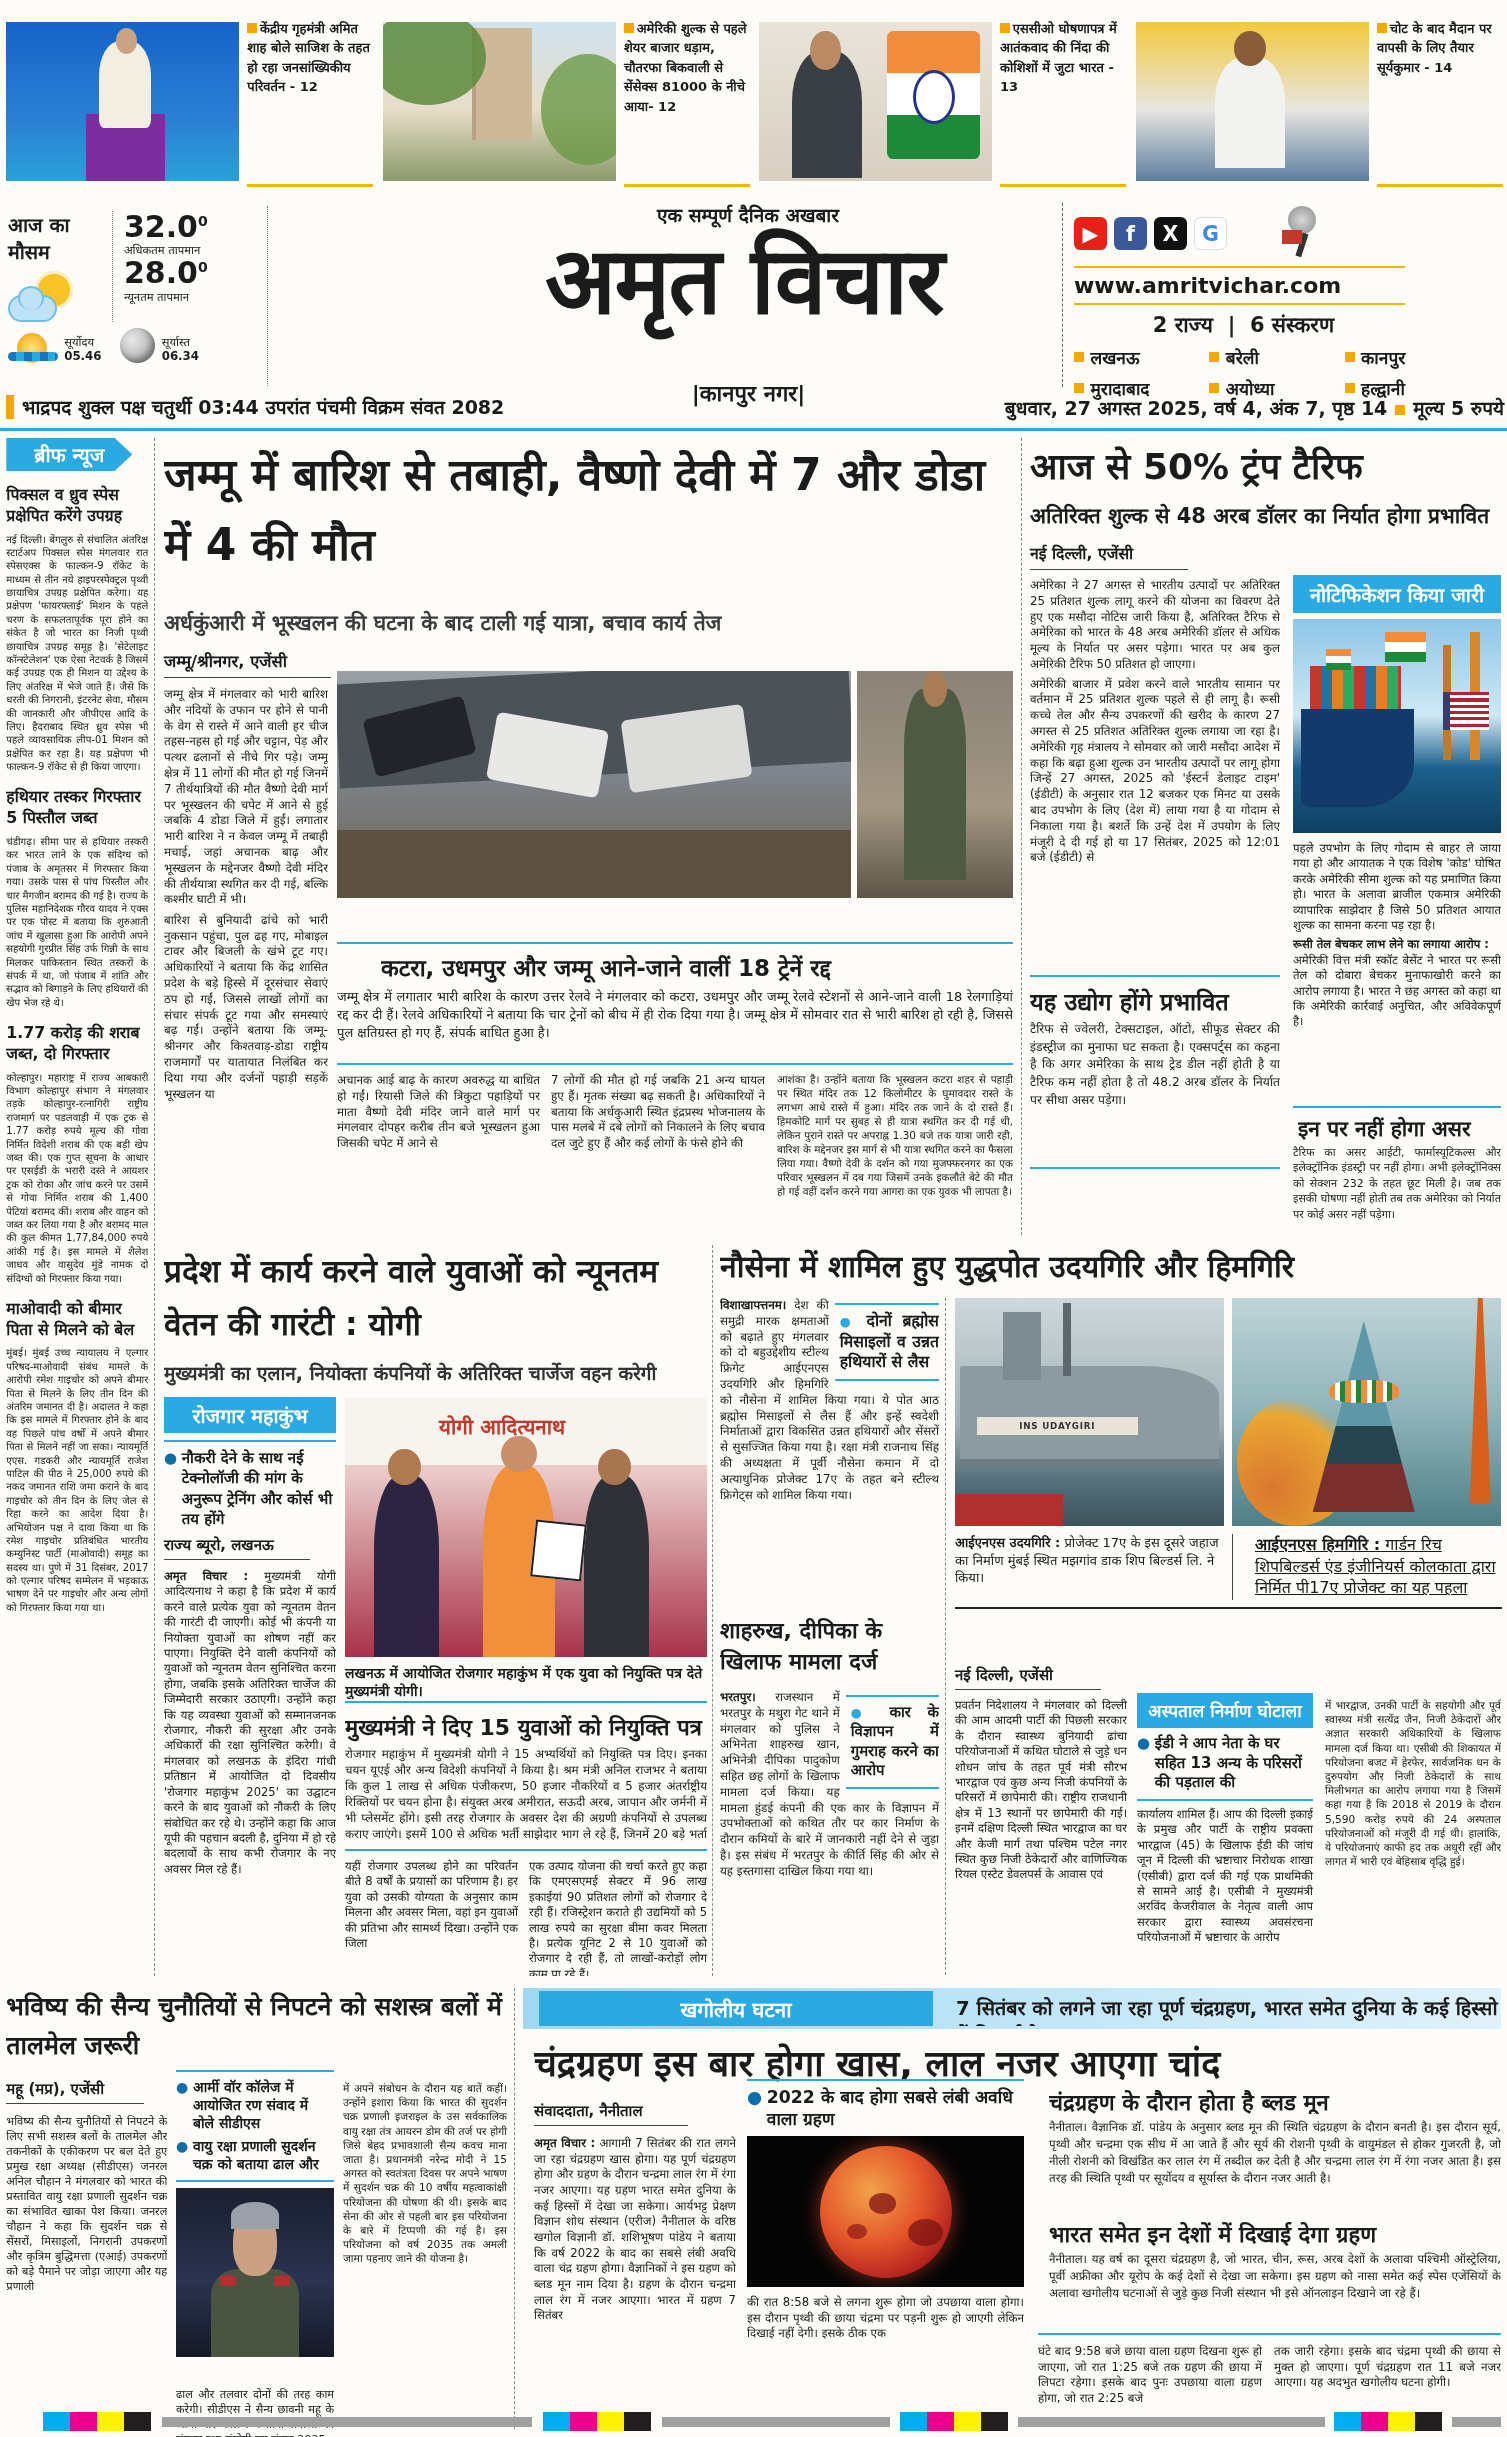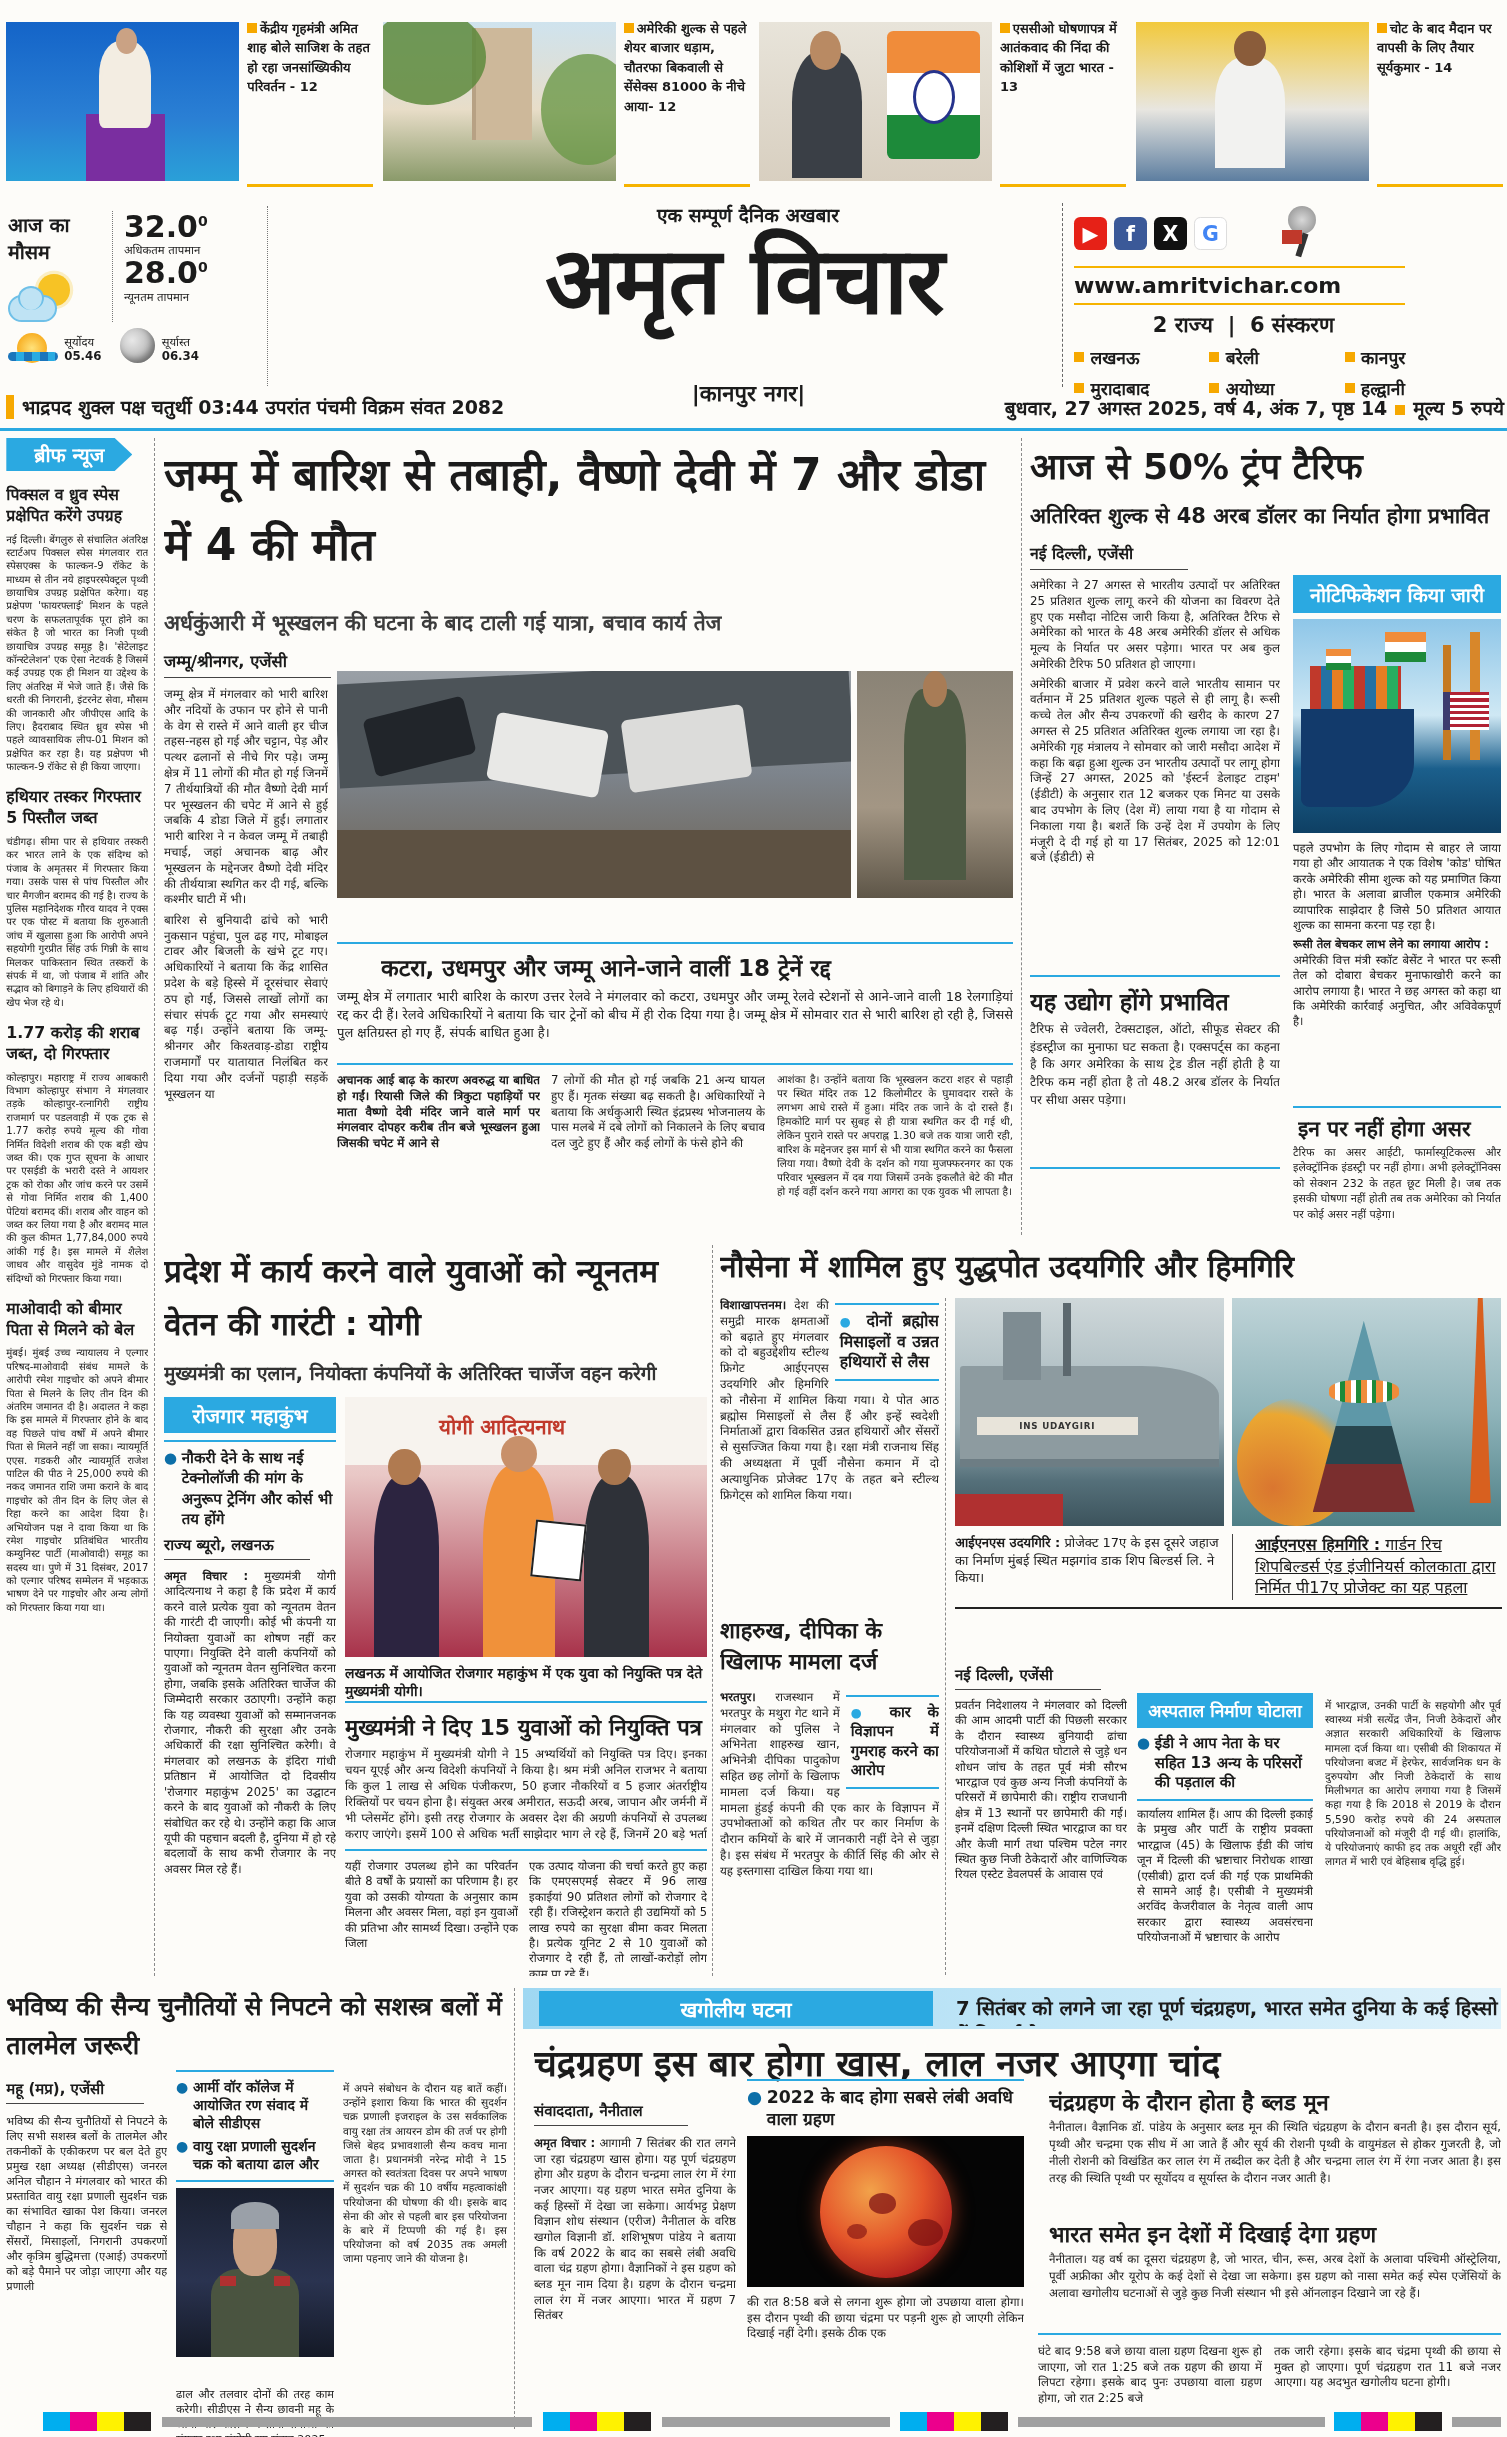--- a/index.html
+++ b/index.html
@@ -323,21 +323,21 @@
   <div class="ph" id="ph-rescue" style="left:857px; top:671px; width:156px; height:227px;">
     <div class="fig"></div>
       <div class="head"></div>
   </div>
 
   <div class="bluerule" style="left:337px; top:942px; width:676px; height:2.4px;"></div>
   <div class="abs ovh" style="left:337px; top:951px; width:676px; height:31.5px; font-size:23px; font-weight:bold;margin-left:44px;">कटरा, उधमपुर और जम्मू आने-जाने वालीं 18 ट्रेनें रद्द</div>
   <div class="abs ovh just" style="left:337px; top:988px; width:676px; height:69px; font-size:13px; line-height:1.4;">जम्मू क्षेत्र में लगातार भारी बारिश के कारण उत्तर रेलवे ने मंगलवार को कटरा, उधमपुर और जम्मू रेलवे स्टेशनों से आने-जाने वाली 18 रेलगाड़ियां रद्द कर दी हैं। रेलवे अधिकारियों ने बताया कि चार ट्रेनों को बीच में ही रोक दिया गया है। जम्मू क्षेत्र में सोमवार रात से भारी बारिश हो रही है, जिससे पुल क्षतिग्रस्त हो गए हैं, संपर्क बाधित हुआ है।</div>
   <div class="bluerule" style="left:337px; top:1063px; width:676px; height:2.4px;"></div>
 
-  <div class="abs ovh bodytxt" style="left:337px; top:1073px; width:203px; height:158px;font-weight:bold;">अचानक आई बाढ़ के कारण अवरुद्ध या बाधित हो गईं। रियासी जिले की त्रिकुटा पहाड़ियों पर माता वैष्णो देवी मंदिर जाने वाले मार्ग पर मंगलवार दोपहर करीब तीन बजे भूस्खलन हुआ जिसकी चपेट में आने से</div>
+  <div class="abs ovh bodytxt" style="left:337px; top:1073px; width:203px; height:158px;">अचानक आई बाढ़ के कारण अवरुद्ध या बाधित हो गईं। रियासी जिले की त्रिकुटा पहाड़ियों पर माता वैष्णो देवी मंदिर जाने वाले मार्ग पर मंगलवार दोपहर करीब तीन बजे भूस्खलन हुआ जिसकी चपेट में आने से</div>
   <div class="abs ovh bodytxt" style="left:551px; top:1073px; width:214px; height:158px;">7 लोगों की मौत हो गई जबकि 21 अन्य घायल हुए हैं। मृतक संख्या बढ़ सकती है। अधिकारियों ने बताया कि अर्धकुआरी स्थित इंद्रप्रस्थ भोजनालय के पास मलबे में दबे लोगों को निकालने के लिए बचाव दल जुटे हुए हैं और कई लोगों के फंसे होने की</div>
   <div class="abs ovh bodytxt" style="left:777px; top:1073px; width:236px; height:158px; font-size:10.4px;">आशंका है। उन्होंने बताया कि भूस्खलन कटरा शहर से पहाड़ी पर स्थित मंदिर तक 12 किलोमीटर के घुमावदार रास्ते के लगभग आधे रास्ते में हुआ। मंदिर तक जाने के दो रास्ते हैं। हिमकोटि मार्ग पर सुबह से ही यात्रा स्थगित कर दी गई थी, लेकिन पुराने रास्ते पर अपराह्न 1.30 बजे तक यात्रा जारी रही, बारिश के मद्देनजर इस मार्ग से भी यात्रा स्थगित करने का फैसला लिया गया। वैष्णो देवी के दर्शन को गया मुजफ्फरनगर का एक परिवार भूस्खलन में दब गया जिसमें उनके इकलौते बेटे की मौत हो गई वहीं दर्शन करने गया आगरा का एक युवक भी लापता है।</div>
 
   <div class="vdash" style="left:1021px; top:438px; height:797px;"></div>
 
   <div class="abs ovh" style="left:1030px; top:441px; width:473px; height:52px; font-size:36px; font-weight:bold;">आज से 50% ट्रंप टैरिफ</div>
   <div class="abs ovh" style="left:1030px; top:501px; width:473px; height:31.5px; font-size:21px; font-weight:bold;">अतिरिक्त शुल्क से 48 अरब डॉलर का निर्यात होगा प्रभावित</div>
   <div class="abs byline" style="left:1030px; top:542px; width:158px; font-size:15.8px;">नई दिल्ली, एजेंसी</div>
   <div class="abs ovh bodytxt" style="left:1030px; top:578px; width:250px; height:389px;">
     <span>अमेरिका ने 27 अगस्त से भारतीय उत्पादों पर अतिरिक्त 25 प्रतिशत शुल्क लागू करने की योजना का विवरण देते हुए एक मसौदा नोटिस जारी किया है, अतिरिक्त टैरिफ से अमेरिका को भारत के 48 अरब अमेरिकी डॉलर से अधिक मूल्य के निर्यात पर असर पड़ेगा। भारत पर अब कुल अमेरिकी टैरिफ 50 प्रतिशत हो जाएगा।</span><br><span style="display:inline-block; margin-top:3.9px;">अमेरिकी बाजार में प्रवेश करने वाले भारतीय सामान पर वर्तमान में 25 प्रतिशत शुल्क पहले से ही लागू है। रूसी कच्चे तेल और सैन्य उपकरणों की खरीद के कारण 27 अगस्त से 25 प्रतिशत अतिरिक्त शुल्क लगाया जा रहा है। अमेरिकी गृह मंत्रालय ने सोमवार को जारी मसौदा आदेश में कहा कि बढ़ा हुआ शुल्क उन भारतीय उत्पादों पर लागू होगा जिन्हें 27 अगस्त, 2025 को 'ईस्टर्न डेलाइट टाइम' (ईडीटी) के अनुसार रात 12 बजकर एक मिनट या उसके बाद उपभोग के लिए (देश में) लाया गया है या गोदाम से निकाला गया है। बशर्ते कि उन्हें देश में उपयोग के लिए मंजूरी दे दी गई हो या 17 सितंबर, 2025 को 12:01 बजे (ईडीटी) से</span>

